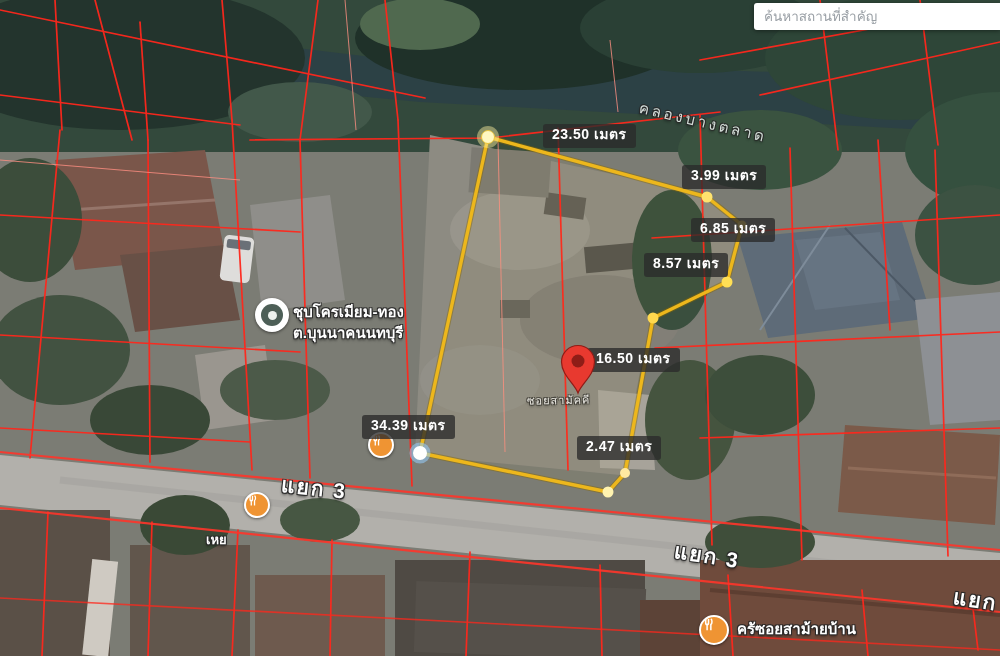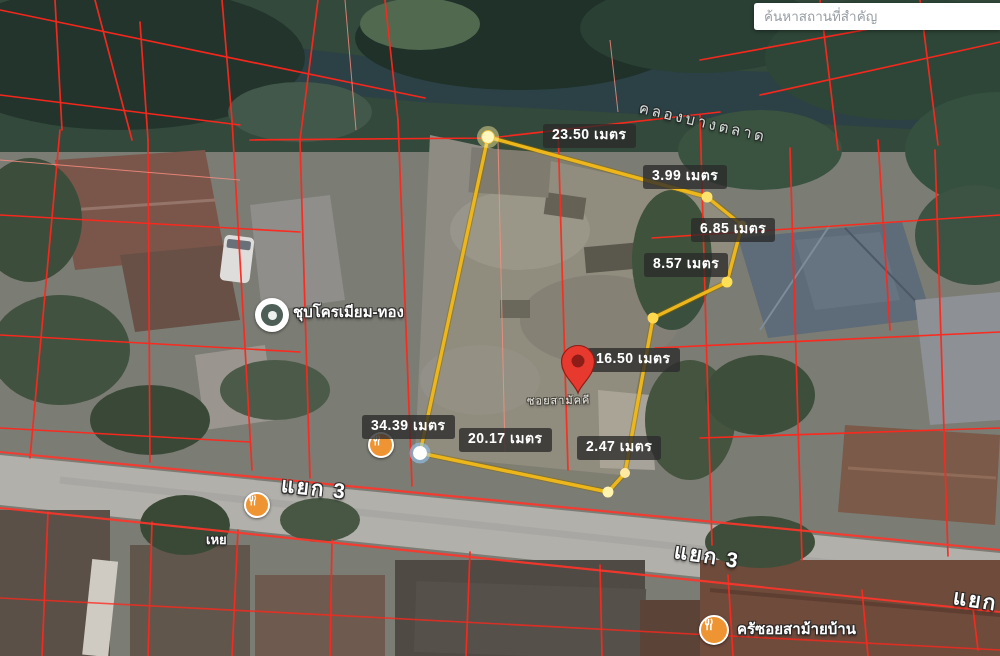--- a/index.html
+++ b/index.html
@@ -185,41 +185,41 @@
   </svg>
 
   <svg id="pinlayer" width="1000" height="656" viewBox="0 0 1000 656">
     <g>
       <path d="M578,393 c-3,-9 -16.5,-18 -16.5,-31 a16.5,16.5 0 1 1 33,0 c0,13 -13.5,22 -16.5,31 z" fill="#e8392f" stroke="#8f1d17" stroke-width="1.2"></path>
       <circle cx="578" cy="361" r="6.5" fill="#8f1d17"></circle>
     </g>
   </svg>
 
   <div class="mlabel" style="left:543px;top:124px">23.50 เมตร</div>
-  <div class="mlabel" style="left:643px;top:165px">3.99 เมตร</div>
+  <div class="mlabel" style="left:682px;top:165px">3.99 เมตร</div>
   <div class="mlabel" style="left:691px;top:218px">6.85 เมตร</div>
   <div class="mlabel" style="left:644px;top:253px">8.57 เมตร</div>
   <div class="mlabel" style="left:587px;top:348px">16.50 เมตร</div>
   <div class="mlabel" style="left:362px;top:415px">34.39 เมตร</div>
-  <div class="mlabel" style="left:459px;top:428px">20.17 เมตร</div>
   <div class="mlabel" style="left:577px;top:436px">2.47 เมตร</div>
 
   <div class="maptext canal" style="left:642px;top:96px">คลองบางตลาด</div>
   <div class="maptext junction" style="left:283px;top:468px;transform:rotate(6deg)">แยก 3</div>
   <div class="maptext junction" style="left:677px;top:534px;transform:rotate(9deg)">แยก 3</div>
   <div class="maptext junction" style="left:956px;top:580px;transform:rotate(9deg)">แยก</div>
   <div class="maptext street-small" style="left:527px;top:391px;z-index:2;transform:rotate(-1deg)">ซอยสามัคคี</div>
 
   <div class="poi biz" style="left:255px;top:298px">
     <div class="inner">
       <div class="core"></div>
     </div>
   </div>
   <div class="maptext placename" style="left:293px;top:301px">
     <div>ชุบโครเมียม-ทอง</div>
+    <div>ต.บุนนาคนนทบุรี</div>
   </div>
 
   <div class="poi orange" style="left:368px;top:432px;width:26px;height:26px;z-index:3">
     <svg width="13" height="13" viewBox="0 0 16 16">
       <path d="M5 2v5a1.5 1.5 0 0 0 3 0V2 M6.5 7v7" stroke="#fff" stroke-width="1.6" fill="none"></path>
       <path d="M10.5 2c1.6 1 1.6 5 0 6v6" stroke="#fff" stroke-width="1.6" fill="none"></path>
     </svg>
   </div>
 
   <div class="maptext shop-small" style="left:206px;top:497px;z-index:4">เหย</div>

